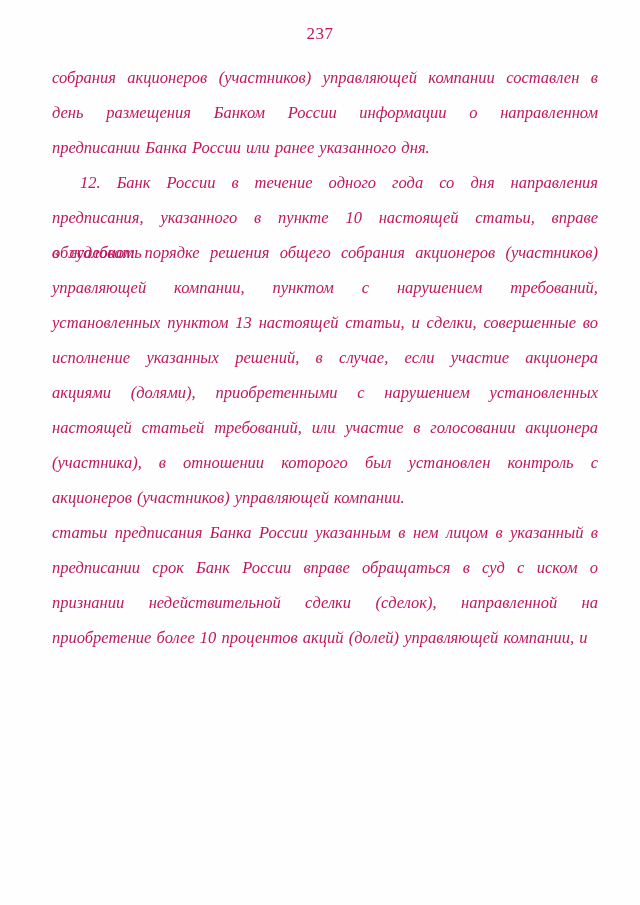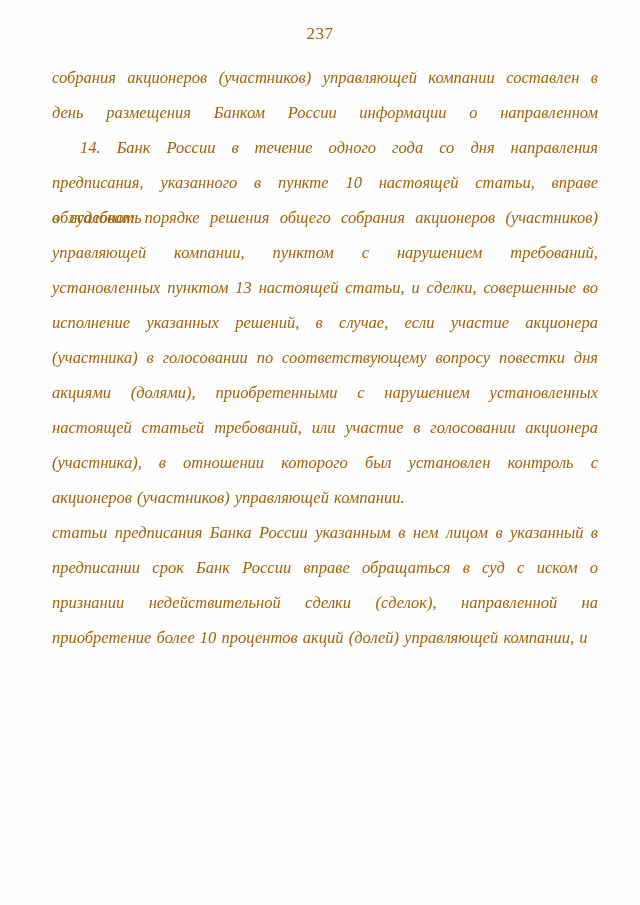--- a/index.html
+++ b/index.html
@@ -6,21 +6,21 @@
     margin: 0;
     padding: 0;
     background: #ffffff;
   }
   .page {
     position: relative;
     width: 640px;
     height: 905px;
     background: #fefefe;
     font-family: "Liberation Serif", "DejaVu Serif", serif;
-    color: #a16207;
+    color: #be185d;
     overflow: hidden;
   }
   .pageno {
     padding-top: 24px;
     text-align: center;
     font-size: 17px;
     line-height: 20px;
     letter-spacing: 0.5px;
   }
   .content {
@@ -47,28 +47,28 @@
 </style>
 </head>
 <body>
 
 <div class="page">
   <div class="pageno">237</div>
   <div class="content">
 
     <div class="line">собрания акционеров (участников) управляющей компании составлен в</div>
     <div class="line">день размещения Банком России информации о направленном</div>
+    <div class="line last">предписании Банка России или ранее указанного дня.</div>
 
-    <div class="line indent">14. Банк России в течение одного года со дня направления</div>
+    <div class="line indent">12. Банк России в течение одного года со дня направления</div>
     <div class="line">предписания, указанного в пункте 10 настоящей статьи, вправе обжаловать</div>
     <div class="line">в судебном порядке решения общего собрания акционеров (участников)</div>
     <div class="line">управляющей компании, пунктом с нарушением требований,</div>
     <div class="line">установленных пунктом 13 настоящей статьи, и сделки, совершенные во</div>
     <div class="line">исполнение указанных решений, в случае, если участие акционера</div>
-    <div class="line">(участника) в голосовании по соответствующему вопросу повестки дня</div>
     <div class="line">акциями (долями), приобретенными с нарушением установленных</div>
     <div class="line">настоящей статьей требований, или участие в голосовании акционера</div>
     <div class="line">(участника), в отношении которого был установлен контроль с</div>
     <div class="line last">акционеров (участников) управляющей компании.</div>
 
     <div class="line">статьи предписания Банка России указанным в нем лицом в указанный в</div>
     <div class="line">предписании срок Банк России вправе обращаться в суд с иском о</div>
     <div class="line">признании недействительной сделки (сделок), направленной на</div>
     <div class="line last">приобретение более 10 процентов акций (долей) управляющей компании, и</div>
 

